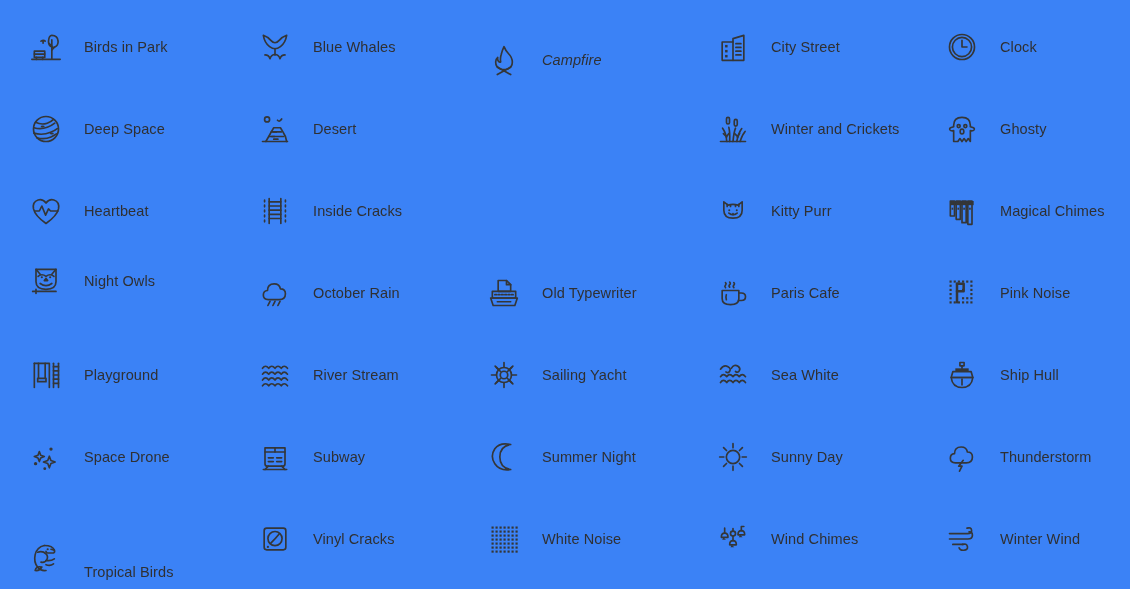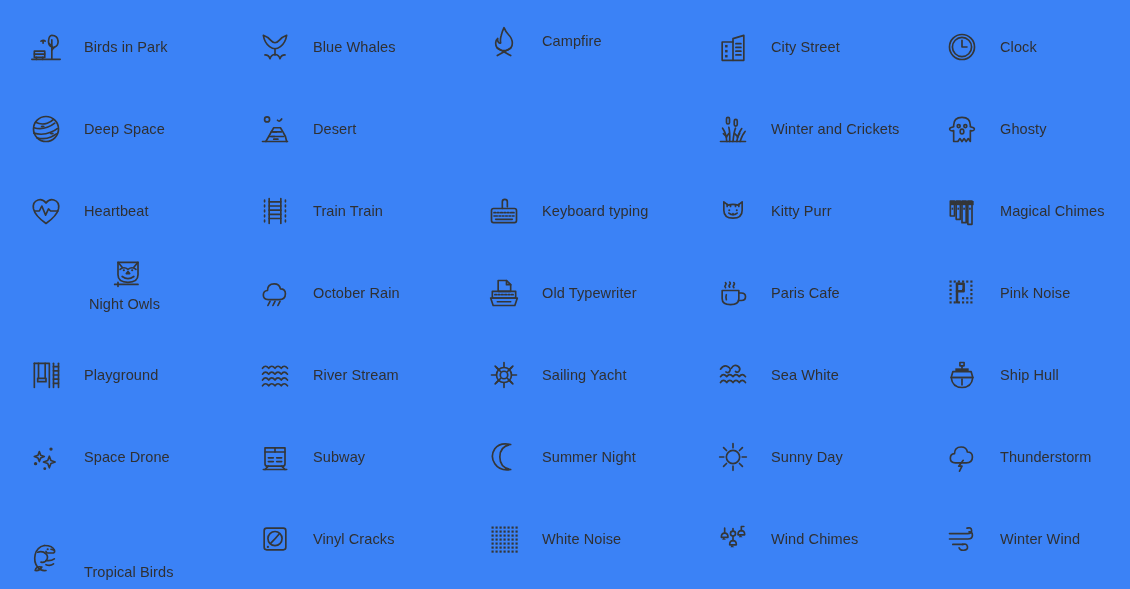--- a/index.html
+++ b/index.html
@@ -73,21 +73,21 @@
       <span class="cell-icon">
         <svg viewBox="0 0 48 48" xmlns="http://www.w3.org/2000/svg" stroke="#343638" stroke-width="2" stroke-linecap="round" stroke-linejoin="round" fill="none">
     <path d="M10 10 q1.5 9 7.5 13.5 q3.5 2.6 6.5 2.6 q3 0 6.5 -2.6 Q36.5 19 38 10 q-5.5 2 -9 6 q-2.5 2.9 -5 2.9 q-2.5 0 -5 -2.9 Q15.5 12 10 10 Z" fill="none"></path>
     <path d="M24 26 l0 7.5" fill="none"></path>
     <path d="M24 33 q-4.5 0 -6 5 q-1.5 -4.5 -6 -4.5" fill="none"></path>
     <path d="M24 33 q4.5 0 6 5 q1.5 -4.5 6 -4.5" fill="none"></path>
         </svg>
       </span>
       <span class="cell-label" style="color: rgb(47, 48, 51);">Blue Whales</span>
     </div>
-    <div class="grid-cell" style="left: 460px; top: 0;">
+    <div class="grid-cell" style="left: 460px; top: 19px; font-style: italic;">
       <span class="cell-icon">
         <svg viewBox="0 0 48 48" xmlns="http://www.w3.org/2000/svg" stroke="#343638" stroke-width="2" stroke-linecap="round" stroke-linejoin="round" fill="none">
     <path d="M24 8 q2 5 5.5 8.5 Q34 21 34 26.5 q0 6.2 -5.5 8.2 q-2 0.8 -4.5 0.8 q-2.5 0 -4.5 -0.8 Q14 32.7 14 26.5 q0 -3.5 2.5 -5.5 q-0.6 3.3 1.2 5 q1.3 1.2 2.3 0.2 q-0.8 -4 0.5 -8.2 Q21.8 12.5 24 8 Z" fill="none"></path>
     <path d="M16 32.5 l16 9" fill="none"></path>
     <path d="M32 32.5 l-16 9" fill="none"></path>
         </svg>
       </span>
       <span class="cell-label" style="color: rgb(47, 48, 51);">Campfire</span>
     </div>
     <div class="grid-cell" style="left: 689px; top: 6px;">
@@ -181,33 +181,21 @@
     </div>
     <div class="grid-cell" style="left: 231px; top: 170px;">
       <span class="cell-icon">
         <svg viewBox="0 0 48 48" xmlns="http://www.w3.org/2000/svg" stroke="#343638" stroke-width="2" stroke-linecap="round" stroke-linejoin="round" fill="none">
     <path d="M17 9 l0 30 M31 9 l0 30" fill="none"></path>
     <path d="M17 13 l14 0 M17 18 l14 0 M17 23 l14 0 M17 28 l14 0 M17 33 l14 0" fill="none"></path>
     <path d="M11.5 11 l0 2 M11.5 17 l0 2 M11.5 23 l0 2 M11.5 29 l0 2 M11.5 35 l0 2" fill="none"></path>
     <path d="M36.5 11 l0 2 M36.5 17 l0 2 M36.5 23 l0 2 M36.5 29 l0 2 M36.5 35 l0 2" fill="none"></path>
         </svg>
       </span>
-      <span class="cell-label" style="color: rgb(47, 48, 51);">Train Train</span>
-    </div>
-    <div class="grid-cell" style="left: 460px; top: 170px;">
-      <span class="cell-icon">
-        <svg viewBox="0 0 48 48" xmlns="http://www.w3.org/2000/svg" stroke="#343638" stroke-width="2" stroke-linecap="round" stroke-linejoin="round" fill="none">
-    <path d="M22 21 l0 -8 q0 -3 3 -3 q3 0 3 3 l0 6" fill="none"></path>
-    <rect x="9" y="21" width="30" height="17" rx="2.5" fill="none"></rect>
-    <path d="M12 26 l2 0 M16 26 l2 0 M20 26 l2 0 M24 26 l2 0 M28 26 l2 0 M32 26 l4 0" fill="none"></path>
-    <path d="M12 30 l4 0 M18 30 l2 0 M22 30 l2 0 M26 30 l2 0 M30 30 l2 0 M34 30 l2 0" fill="none"></path>
-    <path d="M14 34 l20 0" fill="none"></path>
-        </svg>
-      </span>
-      <span class="cell-label" style="color: rgb(47, 48, 51);">Keyboard typing</span>
+      <span class="cell-label" style="color: rgb(47, 48, 51);">Inside Cracks</span>
     </div>
     <div class="grid-cell" style="left: 689px; top: 170px;">
       <span class="cell-icon">
         <svg viewBox="0 0 48 48" xmlns="http://www.w3.org/2000/svg" stroke="#343638" stroke-width="2" stroke-linecap="round" stroke-linejoin="round" fill="none">
     <path d="M13 13 l0 10 q0 9.5 11 9.5 q11 0 11 -9.5 l0 -10 l-5 4 q-6 -1.7 -12 0 Z" fill="none"></path>
     <path d="M17 16 l0 2.5 M21 16.5 l0 2 M27 16.5 l0 2 M31 16 l0 2.5" fill="none"></path>
     <circle cx="19.5" cy="23" r="1.2" fill="#343638" stroke="none"></circle>
     <circle cx="28.5" cy="23" r="1.2" fill="#343638" stroke="none"></circle>
     <path d="M19 26.5 q5 4 10 0" fill="none"></path>
     <path d="M24 27 l0 1.5" fill="none"></path>
@@ -224,21 +212,21 @@
     <path d="M24 12 l0 26 l5 0 l0 -26 Z" fill="none"></path>
     <path d="M31 12 l0 28 l5 0 l0 -28 Z" fill="none"></path>
     <rect x="11.5" y="20" width="2" height="2.5" fill="#343638" stroke="none"></rect>
     <rect x="18.5" y="20" width="2" height="2.5" fill="#343638" stroke="none"></rect>
     <rect x="25.5" y="20" width="2" height="2.5" fill="#343638" stroke="none"></rect>
     <rect x="32.5" y="20" width="2" height="2.5" fill="#343638" stroke="none"></rect>
         </svg>
       </span>
       <span class="cell-label" style="color: rgb(47, 48, 51);">Magical Chimes</span>
     </div>
-    <div class="grid-cell" style="left: 2px; top: 252px; flex-direction: column;">
+    <div class="grid-cell" style="left: 2px; top: 240px;">
       <span class="cell-icon">
         <svg viewBox="0 0 48 48" xmlns="http://www.w3.org/2000/svg" stroke="#343638" stroke-width="2" stroke-linecap="round" stroke-linejoin="round" fill="none">
     <path d="M12 10 l24 0 l0 15 q0 9 -12 9 q-12 0 -12 -9 Z" fill="none"></path>
     <path d="M12 10 l5 6 M36 10 l-5 6" fill="none"></path>
     <path d="M14.5 18.5 q4.5 -4 9.5 0 q5 -4 9.5 0" fill="none"></path>
     <circle cx="19" cy="19.5" r="1.3" fill="#343638" stroke="none"></circle>
     <circle cx="29" cy="19.5" r="1.3" fill="#343638" stroke="none"></circle>
     <path d="M24 21 l-2 2.5 l4 0 Z" fill="none"></path>
     <path d="M17 27 q7 5 14 0" fill="none"></path>
     <path d="M12 34 l0 5 M8 36.5 l28 0" fill="none"></path>

